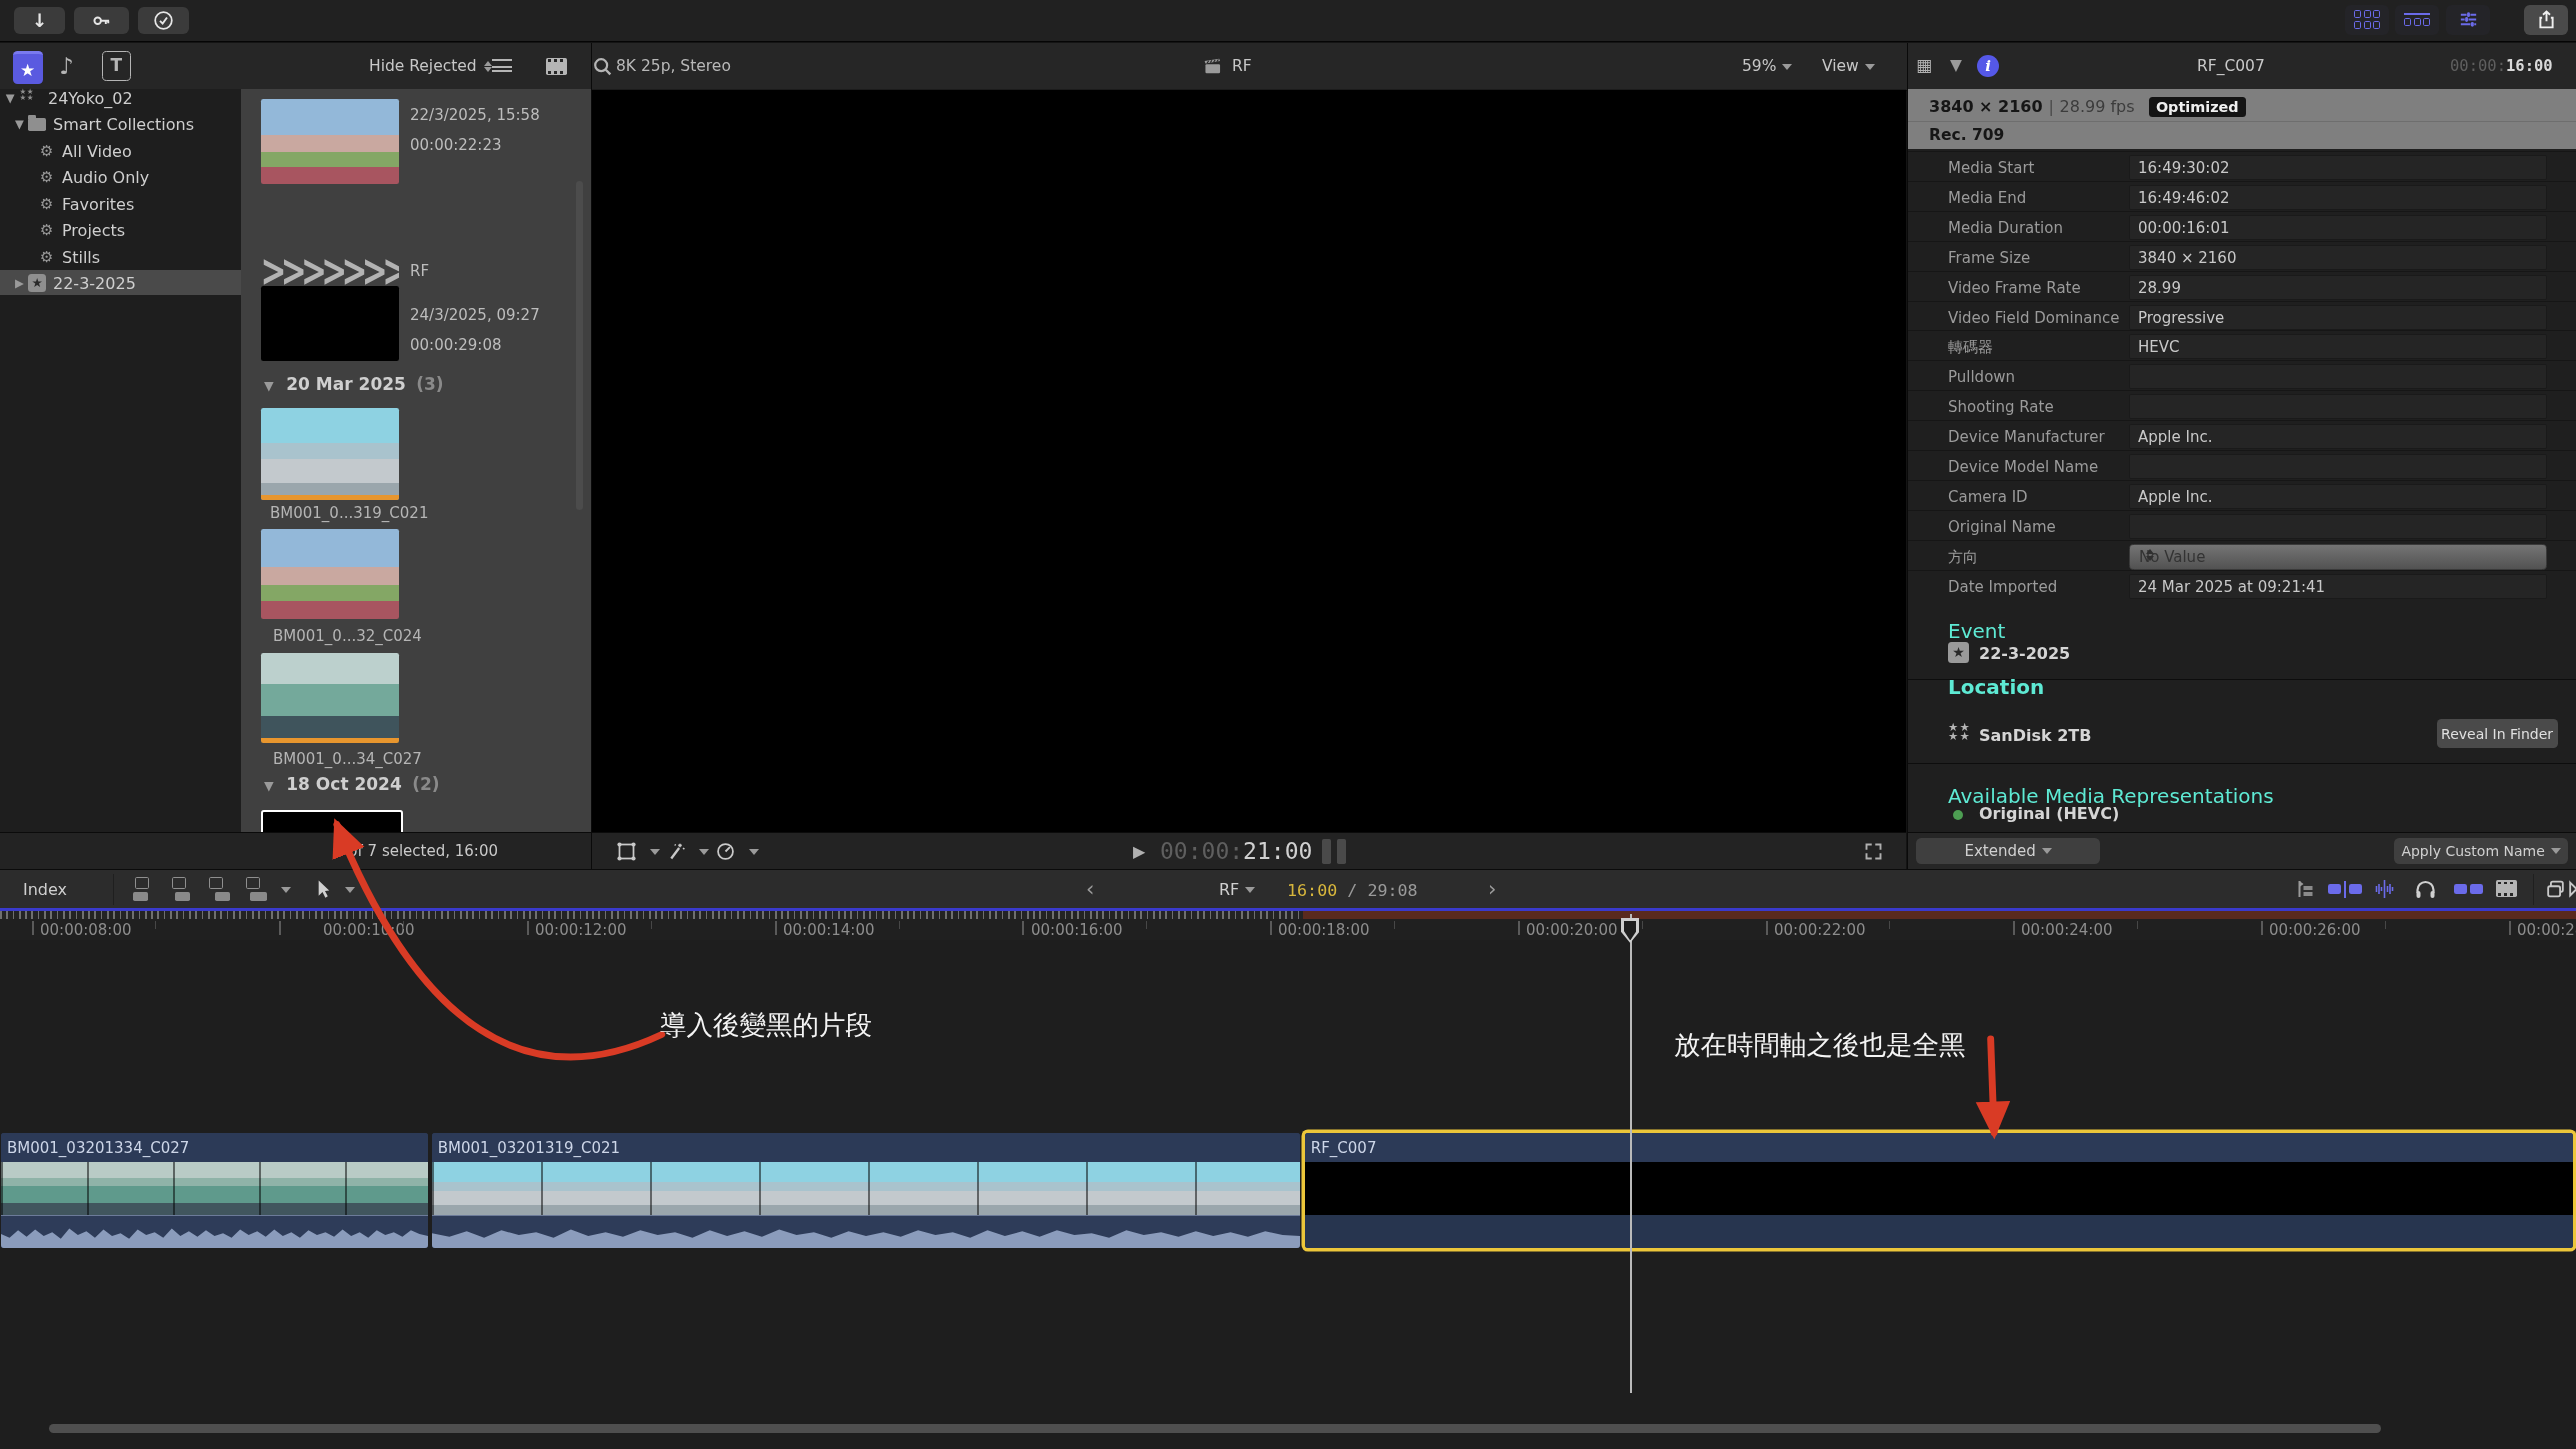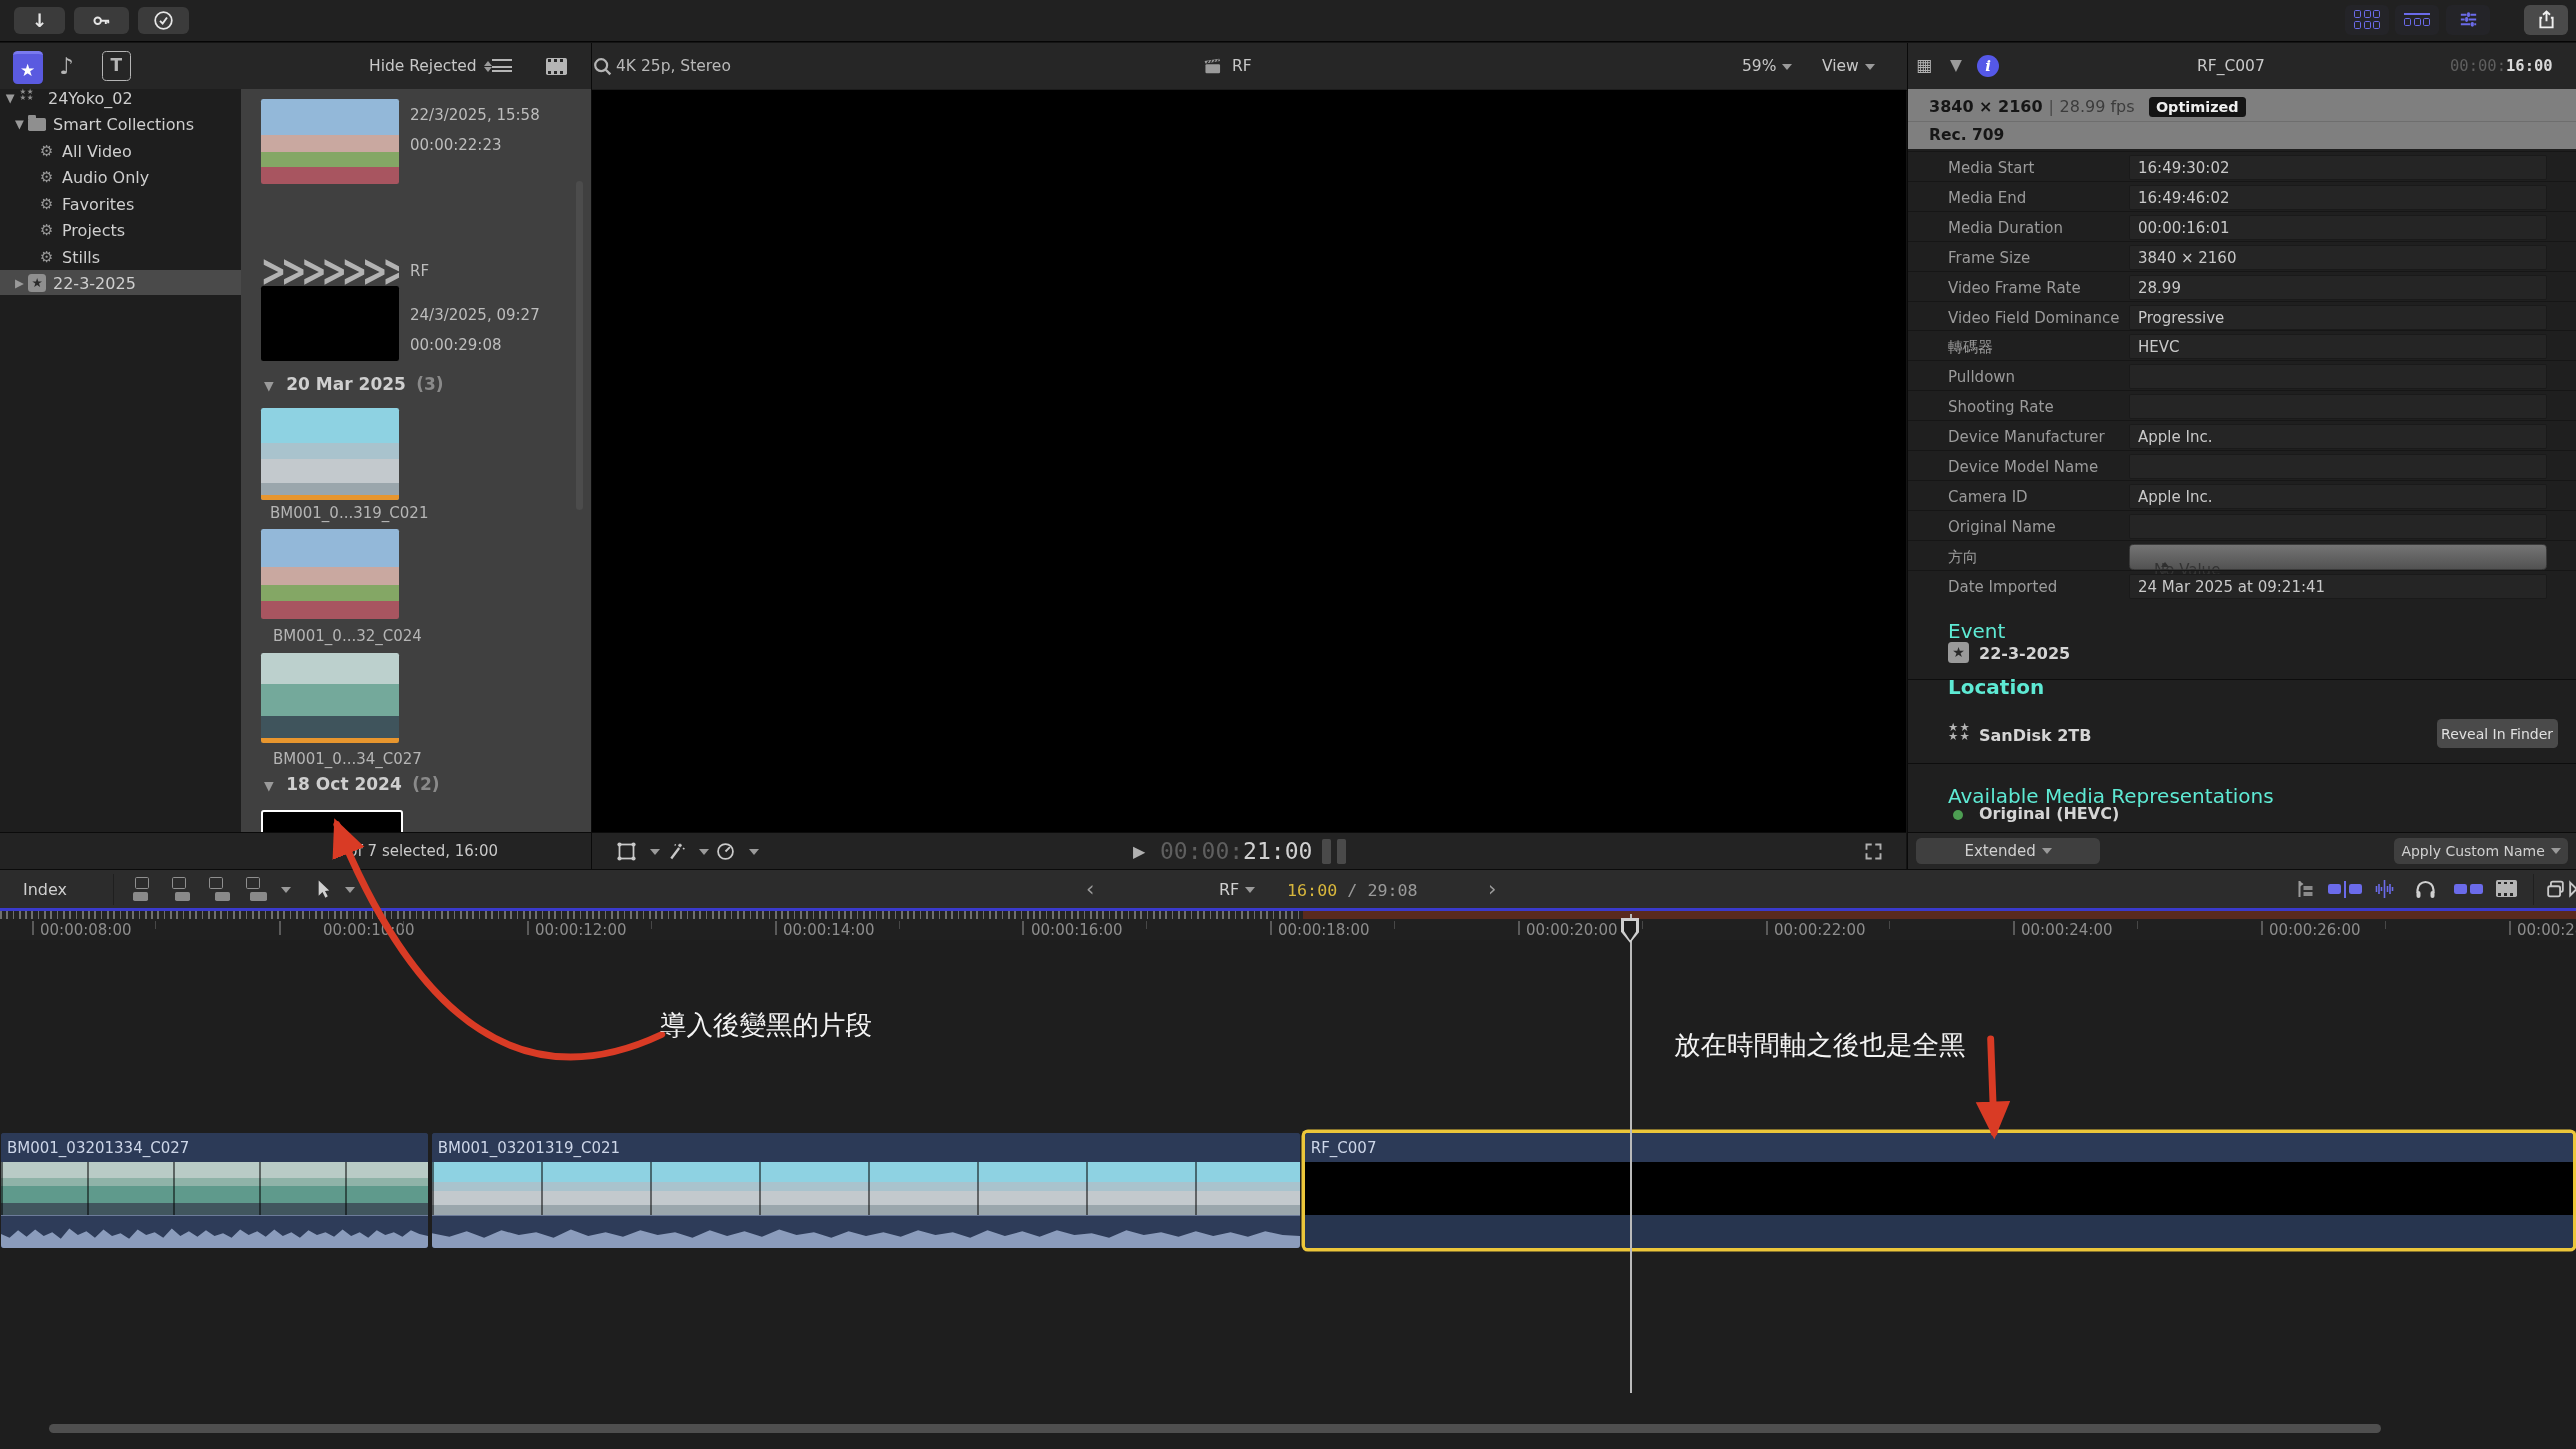--- a/index.html
+++ b/index.html
@@ -74,21 +74,21 @@
   #ibanner .l2{position:absolute;left:21px;top:37px;font-size:15.5px;font-weight:bold;}
   #ibanner .div{position:absolute;left:0;top:32px;width:100%;height:0.6px;background:#6e6e6e;}
   #irows{left:0;top:62px;width:668px;}
   .irow{position:absolute;left:0;width:668px;height:30px;border-top:1.2px solid #161616;}
   .ilab{position:absolute;left:40px;top:7px;font-size:15px;color:#9b9b9b;white-space:nowrap;}
   .ival{position:absolute;left:221px;top:2.9px;width:416px;height:23px;background:#252525;
         border:1.2px solid #1a1a1a;border-radius:1.7px;}
   .ival span{position:absolute;left:8px;top:2.9px;font-size:15px;color:#c9c9c9;white-space:nowrap;}
   .isel{position:absolute;left:221px;top:2.9px;width:416px;height:24px;border-radius:4.6px;
         background:linear-gradient(180deg,#747474,#525252);border:0.6px solid #3a3a3a;}
-  .isel span{position:absolute;left:24px;top:3.5px;font-size:15px;color:#333;margin-top:13px;}
+  .isel span{position:absolute;left:9px;top:3.5px;font-size:15px;color:#333;}
   .isel .chevud i.u{border-bottom-color:#2f2f2f;} .isel .chevud i.d{border-top-color:#2f2f2f;}
   .isel .chevud{position:absolute;right:8px;top:4.6px;}
   .iseclab{position:absolute;left:40px;font-size:20px;color:#5eead4;}
   .isecval{position:absolute;left:71px;font-size:16px;font-weight:bold;color:#d5d5d5;}
   .isecic{position:absolute;left:40px;width:21px;height:21px;border-radius:3.5px;background:#9a9a9a;
           color:#2a2a2a;text-align:center;font-size:14px;line-height:21px;}
   .hdivl{position:absolute;left:0;width:668px;height:1.2px;background:#0d0d0d;}
   #ifooter{left:1908px;width:668px;background:#262626;}
   .fbtn{position:absolute;top:4.6px;height:26.5px;background:#3f3f3f;border-radius:5.2px;color:#d0d0d0;
         font-size:15px;display:flex;align-items:center;justify-content:center;}
@@ -222,21 +222,21 @@
   <span class="abs lines3" style="left:492px;top:16px;">
       <i></i>
       <i></i>
     </span>
   <span class="abs filmic" style="left:546px;top:15px;"></span>
   <svg class="abs" style="left:592px;top:12.6px;" width="22" height="22" viewBox="0 0 24 24">
     <circle cx="10" cy="10" r="6.5" fill="none" stroke="#b5b5b5" stroke-width="2.4"></circle>
     <path d="M15 15 L20 20" stroke="#b5b5b5" stroke-width="2.6"></path>
   </svg>
   
-  <span class="hdrtxt" style="left:616px;color:#b8b8b8;">4K 25p, Stereo</span>
+  <span class="hdrtxt" style="left:616px;color:#b8b8b8;">8K 25p, Stereo</span>
   <svg class="abs" style="left:1203px;top:14px;" width="19.5" height="19.5" viewBox="0 0 24 24">
     <rect x="3" y="9" width="18" height="11" rx="1.5" fill="#9a9a9a"></rect>
     <path d="M3 8 L21 5 L20 2 L2 5 Z" fill="#9a9a9a"></path>
     <path d="M5 7.5 L7 4.6 M9 7 L11 4 M13 6.4 L15 3.5 M17 5.8 L19 3" stroke="#262626" stroke-width="1.4"></path>
   </svg>
   <span class="hdrtxt" style="left:1232px;">RF</span>
   <span class="hdrtxt" style="left:1742px;"><span>59%</span><span class="chev"></span></span>
   <span class="hdrtxt" style="left:1822px;"><span>View</span><span class="chev"></span></span>
   
   <span class="hdrtxt" style="left:1916px;top:11.5px;font-size:17px;color:#b0b0b0;">▦</span>

